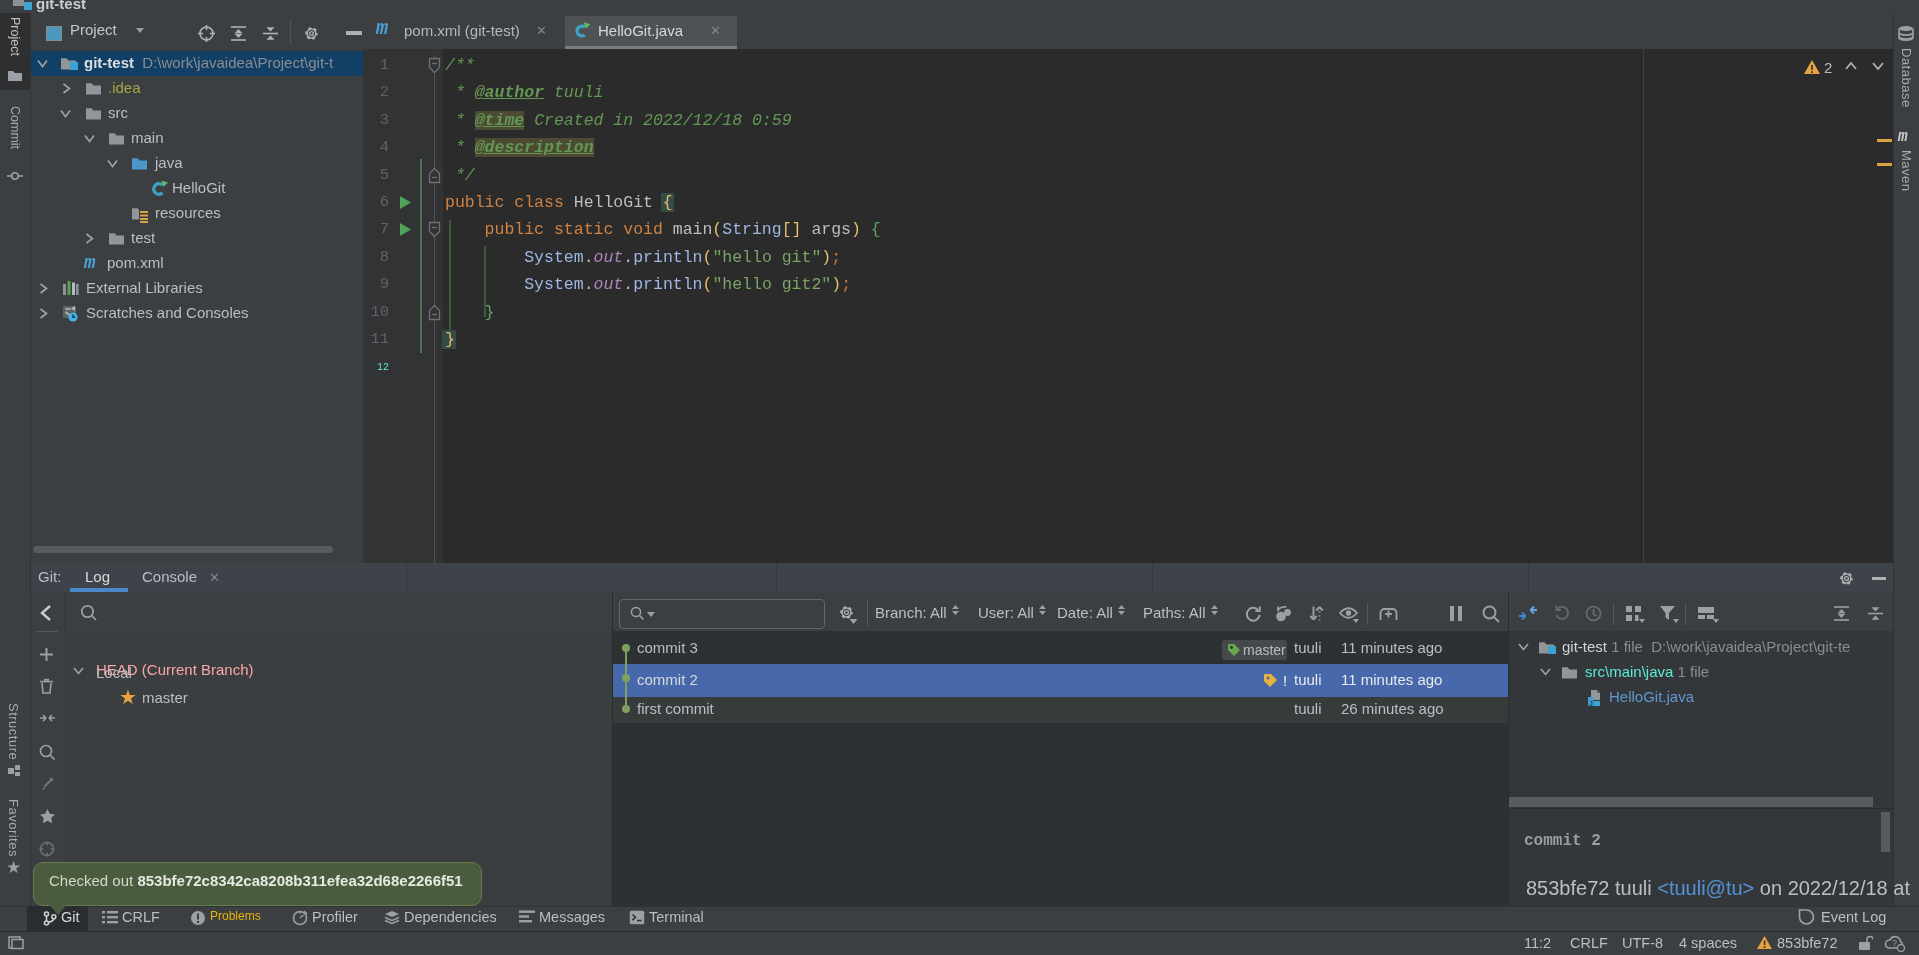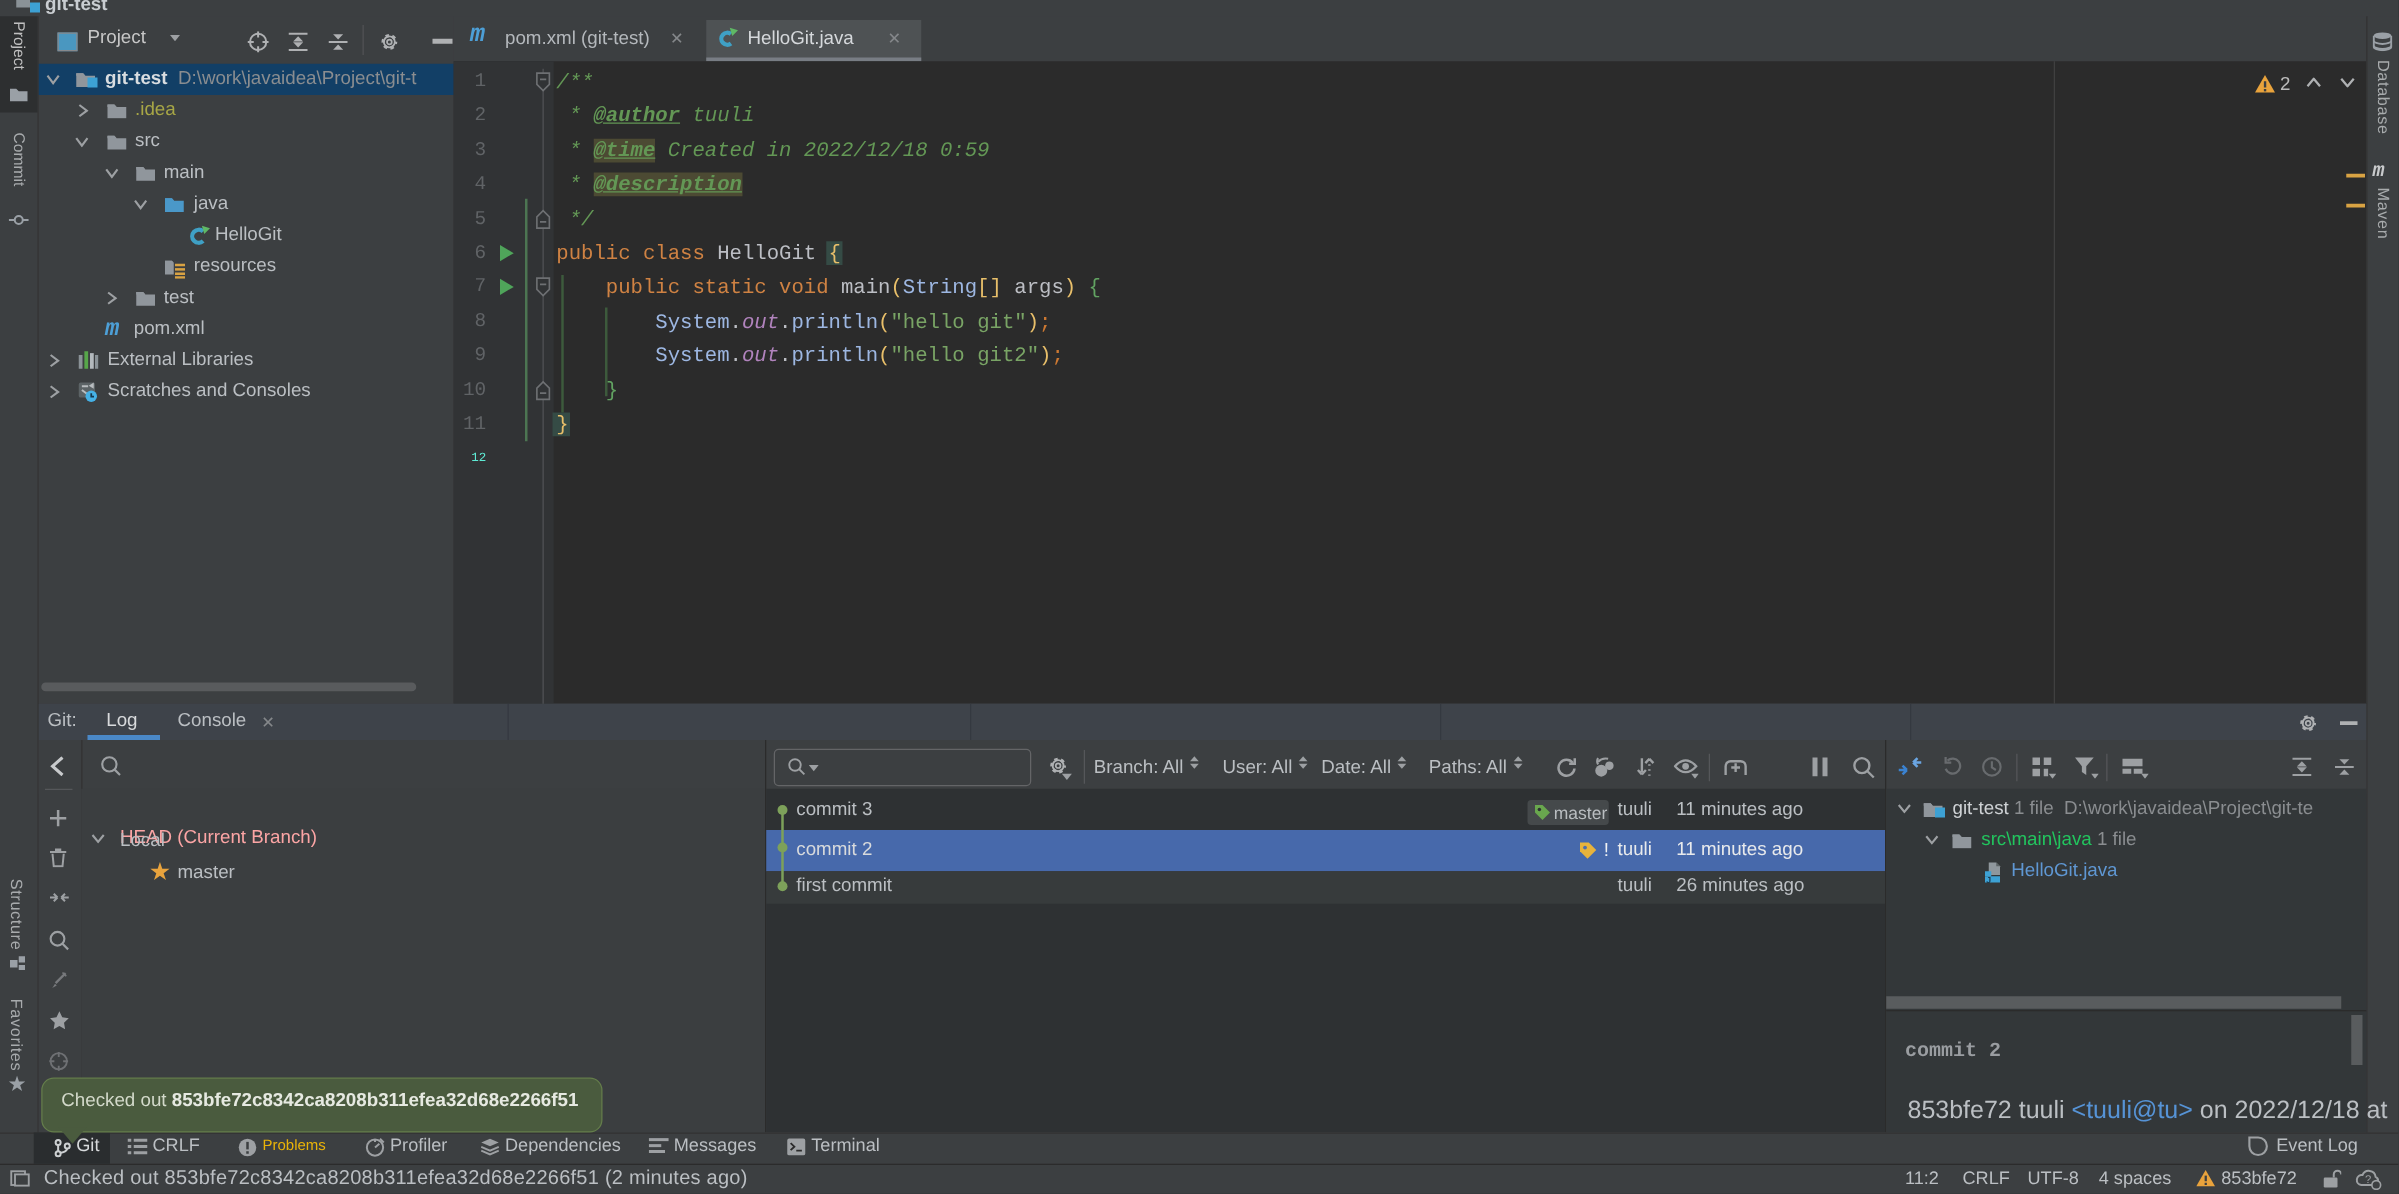--- a/index.html
+++ b/index.html
@@ -273,21 +273,20 @@
   <div class="abs" style="left:0;top:906px;width:1919px;height:25px;background:#3c3f41;border-top:1px solid #323232;"></div>
   <div id="toolbuttons"></div>
 
   <div class="abs" style="left:0;top:931px;width:1919px;height:24px;background:#3c3f41;border-top:1px solid #2b2b2b;"></div>
   <div class="abs" style="left:8px;top:936px;">
       <svg width="16" height="14">
         <rect x="1" y="1" width="11" height="11" fill="none" stroke="#9da0a3" stroke-width="1.5"></rect>
         <rect x="4" y="3.5" width="11" height="9" fill="#3c3f41" stroke="#9da0a3" stroke-width="1.5"></rect>
       </svg>
     </div>
-  <div class="abs" style="left:35px;top:934px;color:#bbbfc3;font-size:16px;letter-spacing:0.2px;">Checked out 853bfe72c8342ca8208b311efea32d68e2266f51 (2 minutes ago)</div>
   <div id="statusright"></div>
 
 <div class="abs" style="left:37px;top:59px;">
       <svg width="11" height="9">
         <path d="M1 1.5 L5.5 7.5 L10 1.5" fill="none" stroke="#9da0a3" stroke-width="1.7"></path>
       </svg>
     </div>
     <div class="abs" style="left:60px;top:55px;width:20px;height:17px;">
       <svg width="17" height="15">
         <path d="M1 3.5 h5.5 l1.8 2 H16 v9 H1 z" fill="#90969c"></path>
@@ -660,21 +659,21 @@
       <svg width="11" height="8">
         <path d="M1 1 L5.5 6.5 L10 1" fill="none" stroke="#9da0a3" stroke-width="1.7"></path>
       </svg>
     </div>
     <div class="abs" style="left:1561px;top:664px;width:20px;height:17px;">
       <svg width="17" height="15">
         <path d="M1 3.5 h5.5 l1.8 2 H16 v9 H1 z" fill="#90969c"></path>
         <path d="M1 3.5 h5.5 l1.8 2 H1 z" fill="#90969c"></path>
       </svg>
     </div>
-    <div class="abs row" style="left:1585px;top:663px;width:308px;overflow:hidden;color:#bbbfc3;"><span style="color:#22c55e;margin-top:12px;">src\main\java</span> <span style="color:#8a8d90;">1 file</span></div>
+    <div class="abs row" style="left:1585px;top:663px;width:308px;overflow:hidden;color:#bbbfc3;"><span style="color:#5eead4;margin-top:12px;">src\main\java</span> <span style="color:#8a8d90;">1 file</span></div>
     <div class="abs" style="left:1586px;top:689px;width:20px;height:17px;">
       <svg width="17" height="18">
         <path d="M5 1 h6 l3 3 v7 h-9 z" fill="#8f979d"></path>
         <path d="M11 1 l3 3 h-3 z" fill="#5c6366"></path>
         <rect x="2" y="12" width="12" height="5" fill="#3da1d4"></rect>
         <rect x="2" y="8" width="5" height="4" fill="#3da1d4"></rect>
         <text x="3" y="17" font-size="7" font-family="Liberation Sans" fill="#1c3b4f" font-weight="bold">J</text>
       </svg>
     </div>
     <div class="abs row" style="left:1609px;top:688px;width:284px;overflow:hidden;color:#bbbfc3;"><span style="color:#5f97d3;">HelloGit.java</span></div>

